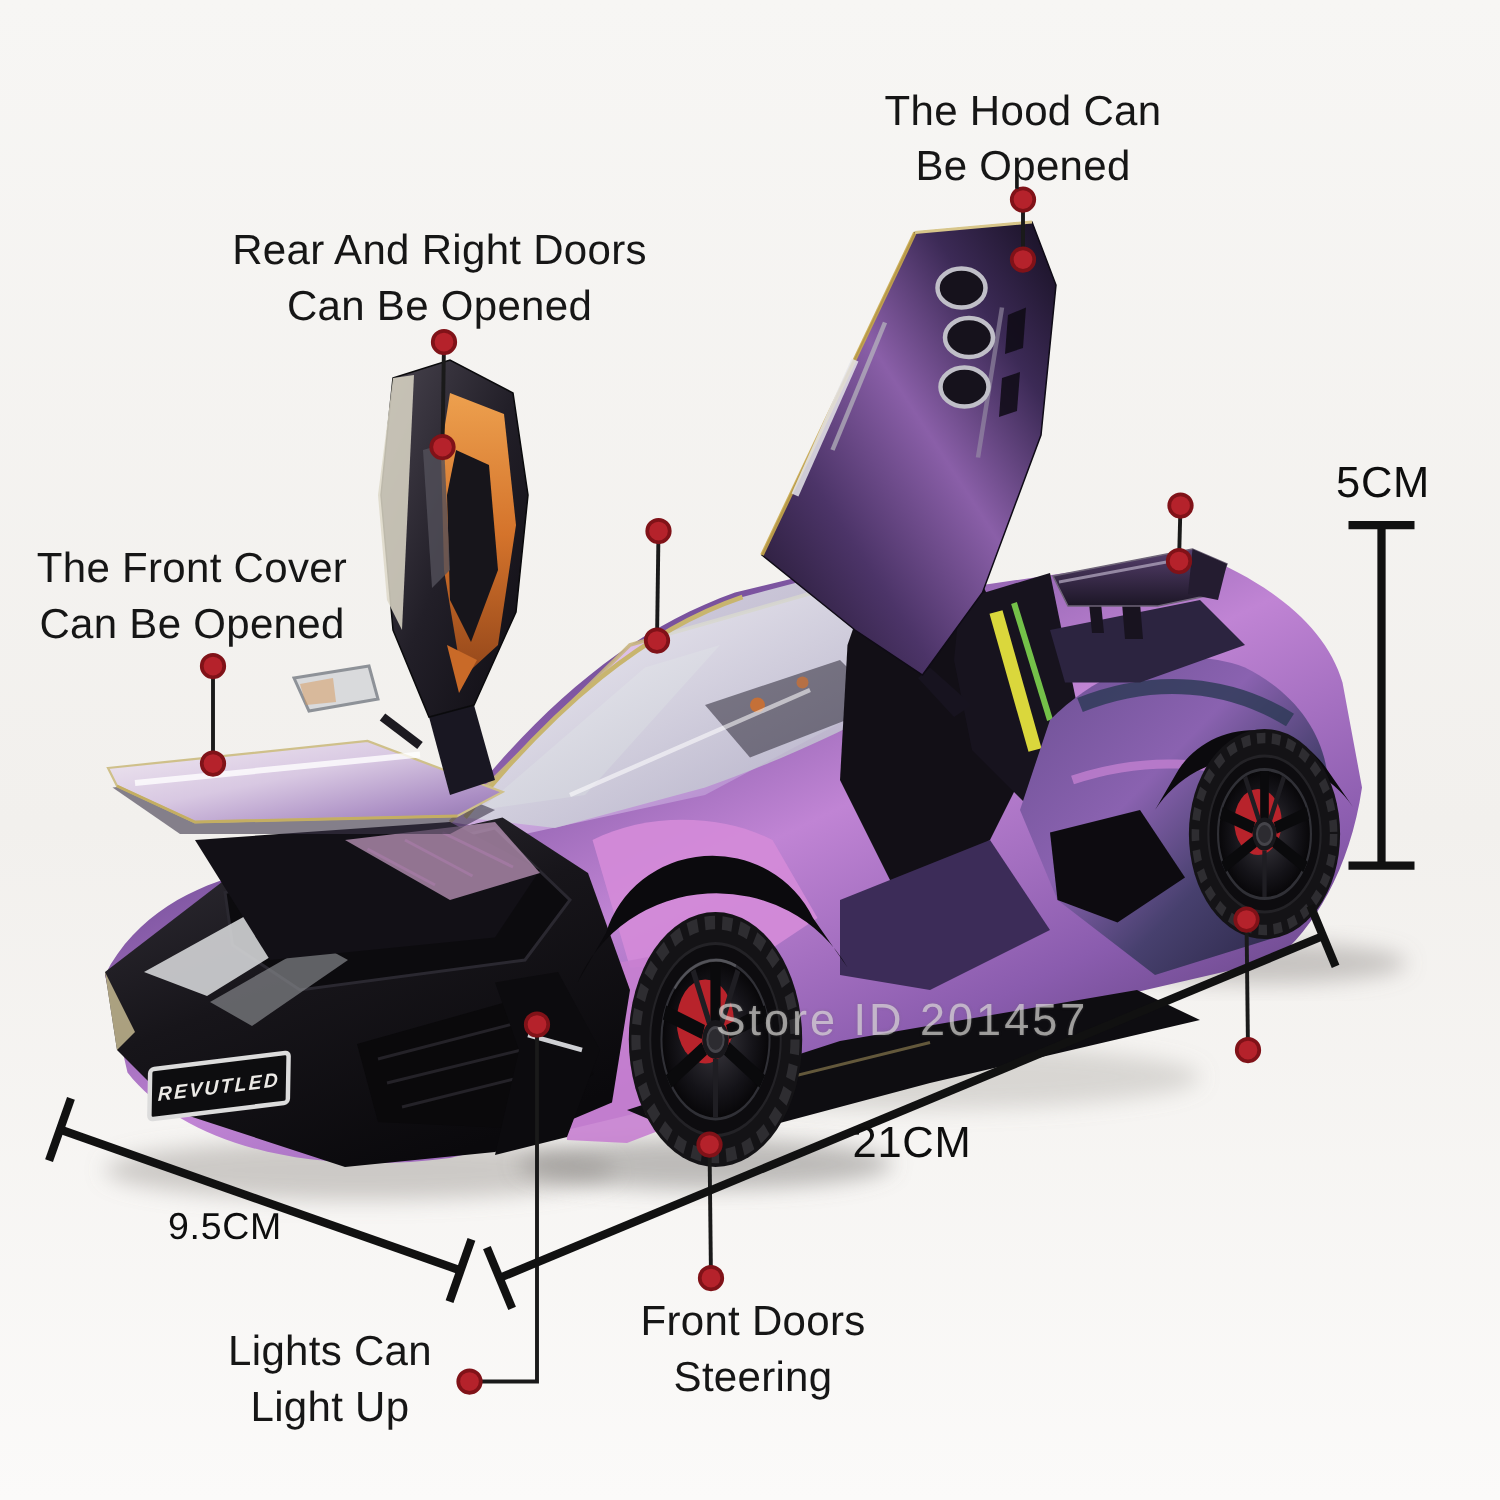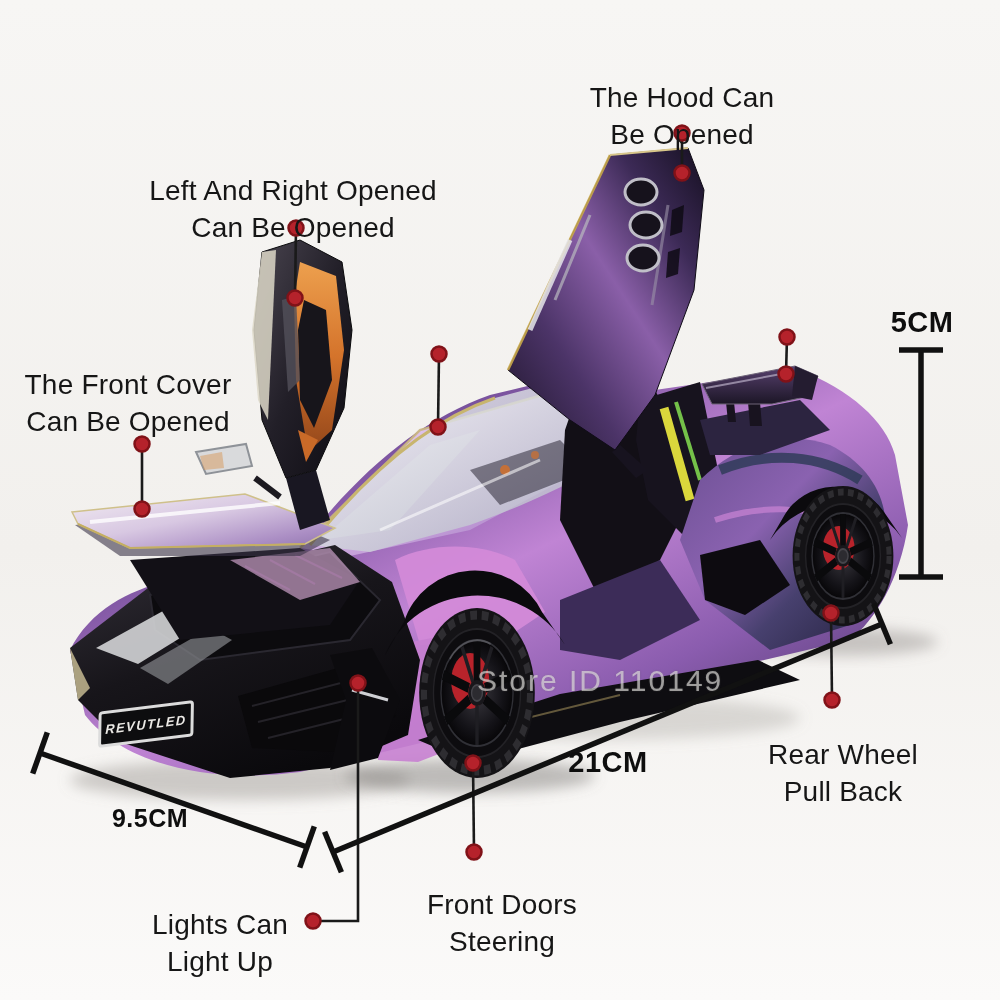--- a/index.html
+++ b/index.html
@@ -6,24 +6,23 @@
   #stage{
     position:relative;width:1000px;height:1000px;overflow:hidden;
     background:linear-gradient(180deg,#f7f6f4 0%,#f2f0ed 55%,#fbfaf9 100%);
     font-family:"Liberation Sans", sans-serif;
   }
   #car-svg{position:absolute;left:0;top:0;z-index:1;}
   .callout-label{
     position:absolute;z-index:3;color:#161616;font-size:28px;line-height:37px;
     text-align:center;white-space:pre-line;transform:translateX(-50%);
     letter-spacing:.2px;
-    margin-top:24px;
   }
   .dim-label{
-    position:absolute;z-index:3;color:#0e0e0e;font-weight:bold;text-align:center;
+    position:absolute;z-index:3;color:#0e0e0e;font-weight:normal;text-align:center;
     transform:translateX(-50%);letter-spacing:.5px;
   }
   #dim-5cm-label,#dim-21cm-label{font-size:29px;}
   #dim-95cm-label{font-size:25px;}
   #watermark{
     position:absolute;z-index:2;left:477px;top:664px;font-size:30px;
     color:rgba(232,230,227,0.62);letter-spacing:2px;
     text-shadow:0 0 2px rgba(110,110,110,0.35);
   }
   #license-plate{
@@ -287,32 +286,30 @@
         <line x1="873.6" y1="603.7" x2="890.4" y2="644.3"></line>
       </g>
       <g>
         <line x1="40" y1="753" x2="307" y2="847"></line>
         <line x1="47.3" y1="732.3" x2="32.7" y2="773.7"></line>
         <line x1="314.3" y1="826.3" x2="299.7" y2="867.7"></line>
       </g>
     </g>
   </svg>
 
-  <div id="watermark">Store ID 110149</div>
+  <div id="watermark">Store ID 201457</div>
 
   <div id="license-plate">REVUTLED</div>
 
   <div class="callout-label" style="left:682px;top:55px">The Hood Can
 Be Opened</div>
-  <div class="callout-label" style="left:293px;top:148px">Left And Right Opened
+  <div class="callout-label" style="left:293px;top:148px">Rear And Right Doors
 Can Be Opened</div>
-  <div class="callout-label" style="left:128px;top:342px">The Front Cover
+  <div class="callout-label" style="left:128px;top:360px">The Front Cover
 Can Be Opened</div>
-  <div class="callout-label" style="left:843px;top:712px">Rear Wheel
-Pull Back</div>
   <div class="callout-label" style="left:220px;top:882px">Lights Can
 Light Up</div>
   <div class="callout-label" style="left:502px;top:862px">Front Doors
 Steering</div>
 
   <div class="dim-label" id="dim-5cm-label" style="left:922px;top:306px">5CM</div>
   <div class="dim-label" id="dim-21cm-label" style="left:608px;top:746px">21CM</div>
   <div class="dim-label" id="dim-95cm-label" style="left:150px;top:804px">9.5CM</div>
 
 </div>

